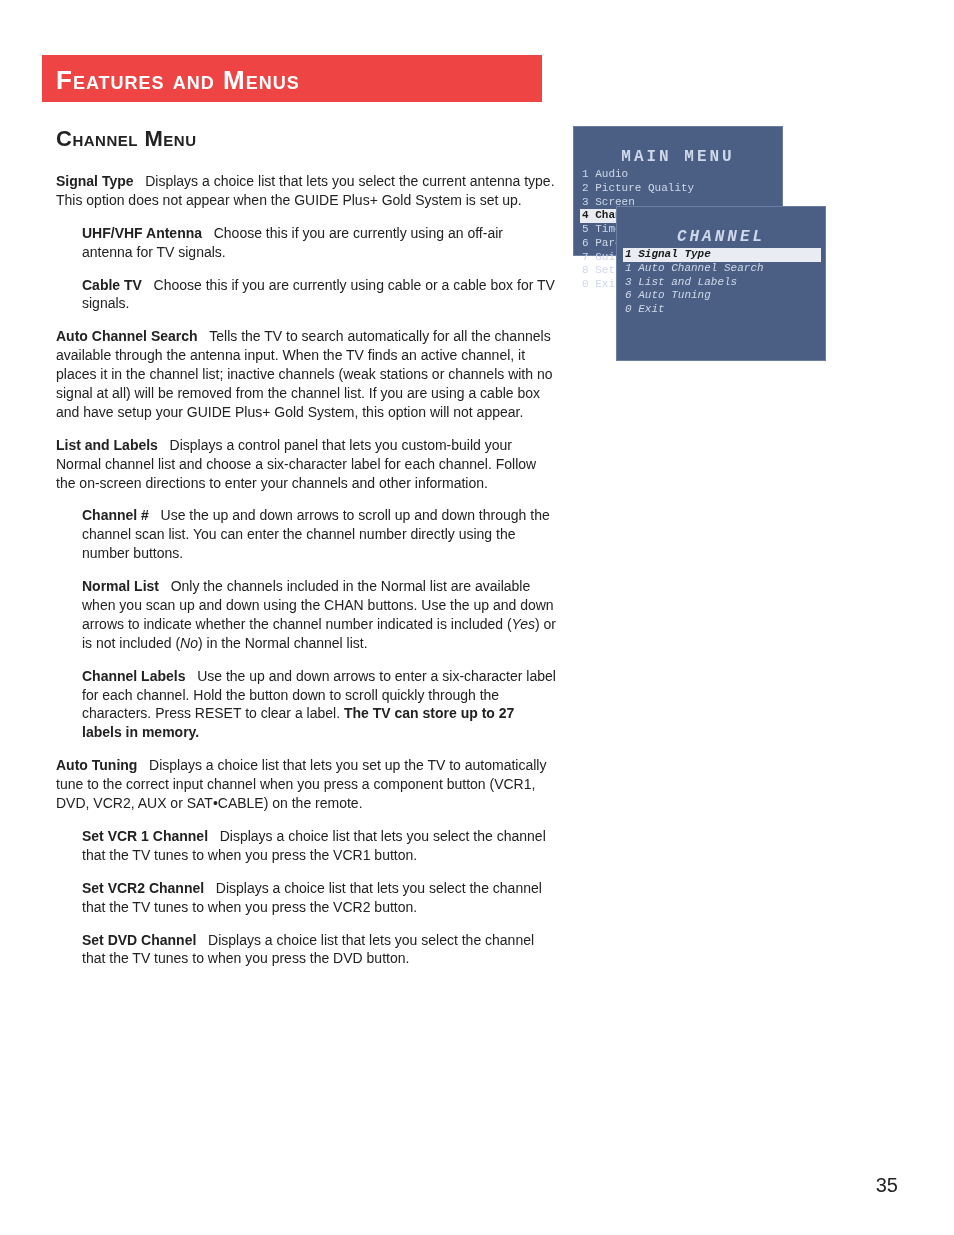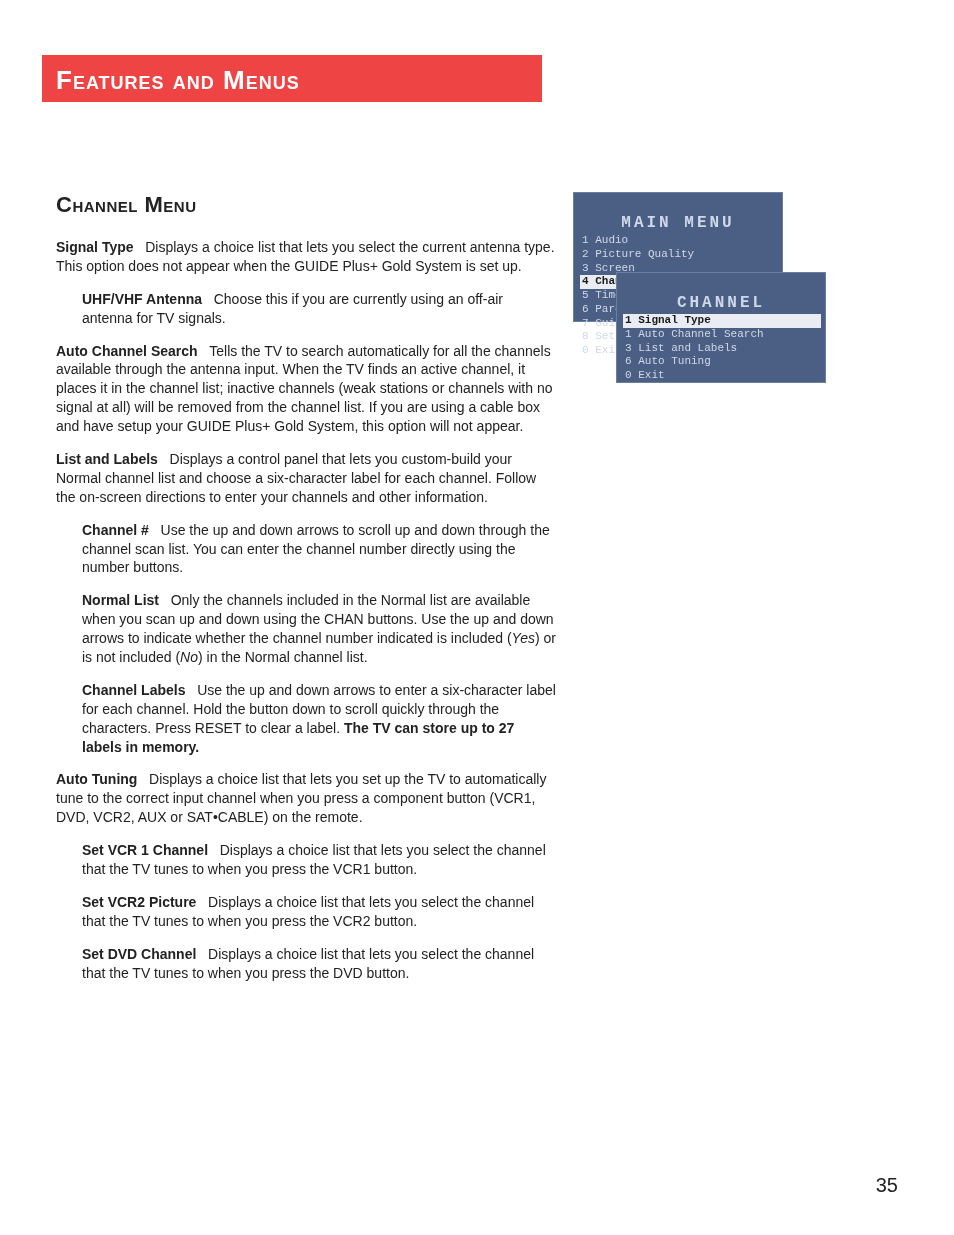--- a/index.html
+++ b/index.html
@@ -25,21 +25,21 @@
   .title-bar h1 {
     margin: 0;
     font-size: 26px;
     letter-spacing: 1px;
     font-weight: 700;
     font-variant: small-caps;
     font-family: "Trebuchet MS", "Lucida Grande", Verdana, sans-serif;
   }
   .columns {
     display: flex;
-    margin-top: 90px;
+    margin-top: 24px;
     gap: 32px;
   }
   .col-left {
     flex: 0 0 500px;
   }
   .col-right {
     flex: 0 0 225px;
   }
   h2.section {
     font-family: "Trebuchet MS", "Lucida Grande", Verdana, sans-serif;
@@ -75,21 +75,21 @@
   }
   .osd {
     position: absolute;
     background: #4a5f83;
     border: 1px solid #6d7fa0;
     font-family: "Courier New", Courier, monospace;
     font-size: 11px;
     color: #cfd8ea;
   }
   .osd.main { top: 0; left: -15px; width: 210px; height: 130px; }
-  .osd.sub  { top: 80px; left: 28px; width: 210px; height: 111px; z-index: 2; }
+  .osd.sub  { top: 80px; left: 28px; width: 210px; height: 155px; z-index: 2; font-style: italic; }
   .osd-title {
     text-align: center;
     font-weight: 700;
     letter-spacing: 3px;
     padding: 21px 0 2px 0;
     font-size: 16px;
   }
   .osd-items { padding: 0 6px 4px 8px; }
   .osd-row {
     white-space: pre;
@@ -111,28 +111,29 @@
   <div class="title-bar">
     <h1>Features and Menus</h1>
   </div>
 
   <div class="columns">
     <div class="col-left">
       <h2 class="section">Channel Menu</h2>
       <div id="entries">
           <p class="entry"><span class="term">Signal Type</span><span class="body">Displays a choice list that lets you select the current antenna type. This option does not appear when the GUIDE Plus+ Gold System is set up.</span></p>
           <p class="entry indent1"><span class="term">UHF/VHF Antenna</span><span class="body">Choose this if you are currently using an off-air antenna for TV signals.</span></p>
+          <p class="entry indent1"><span class="term">Cable TV</span><span class="body">Choose this if you are currently using cable or a cable box for TV signals.</span></p>
           <p class="entry"><span class="term">Auto Channel Search</span><span class="body">Tells the TV to search automatically for all the channels available through the antenna input. When the TV finds an active channel, it places it in the channel list; inactive channels (weak stations or channels with no signal at all) will be removed from the channel list. If you are using a cable box and have setup your GUIDE Plus+ Gold System, this option will not appear.</span></p>
           <p class="entry"><span class="term">List and Labels</span><span class="body">Displays a control panel that lets you custom-build your Normal channel list and choose a six-character label for each channel. Follow the on-screen directions to enter your channels and other information.</span></p>
           <p class="entry indent1"><span class="term">Channel #</span><span class="body">Use the up and down arrows to scroll up and down through the channel scan list. You can enter the channel number directly using the number buttons.</span></p>
           <p class="entry indent1"><span class="term">Normal List</span><span class="body">Only the channels included in the Normal list are available when you scan up and down using the CHAN buttons. Use the up and down arrows to indicate whether the channel number indicated is included (<span class="em-ital">Yes</span>) or is not included (<span class="em-ital">No</span>) in the Normal channel list.</span></p>
           <p class="entry indent1"><span class="term">Channel Labels</span><span class="body">Use the up and down arrows to enter a six-character label for each channel. Hold the button down to scroll quickly through the characters. Press RESET to clear a label. <span class="em-bold">The TV can store up to 27 labels in memory.</span></span></p>
           <p class="entry"><span class="term">Auto Tuning</span><span class="body">Displays a choice list that lets you set up the TV to automatically tune to the correct input channel when you press a component button (VCR1, DVD, VCR2, AUX or SAT•CABLE) on the remote.</span></p>
           <p class="entry indent1"><span class="term">Set VCR 1 Channel</span><span class="body">Displays a choice list that lets you select the channel that the TV tunes to when you press the VCR1 button.</span></p>
-          <p class="entry indent1"><span class="term">Set VCR2 Picture</span><span class="body">Displays a choice list that lets you select the channel that the TV tunes to when you press the VCR2 button.</span></p>
+          <p class="entry indent1"><span class="term">Set VCR2 Channel</span><span class="body">Displays a choice list that lets you select the channel that the TV tunes to when you press the VCR2 button.</span></p>
           <p class="entry indent1"><span class="term">Set DVD Channel</span><span class="body">Displays a choice list that lets you select the channel that the TV tunes to when you press the DVD button.</span></p>
         </div>
     </div>
 
     <div class="col-right">
       <div class="osd-wrap">
         <div class="osd main">
           <div class="osd-title">MAIN MENU</div>
           <div class="osd-items" id="osd-main-items">
               <div class="osd-row">1 Audio</div>

